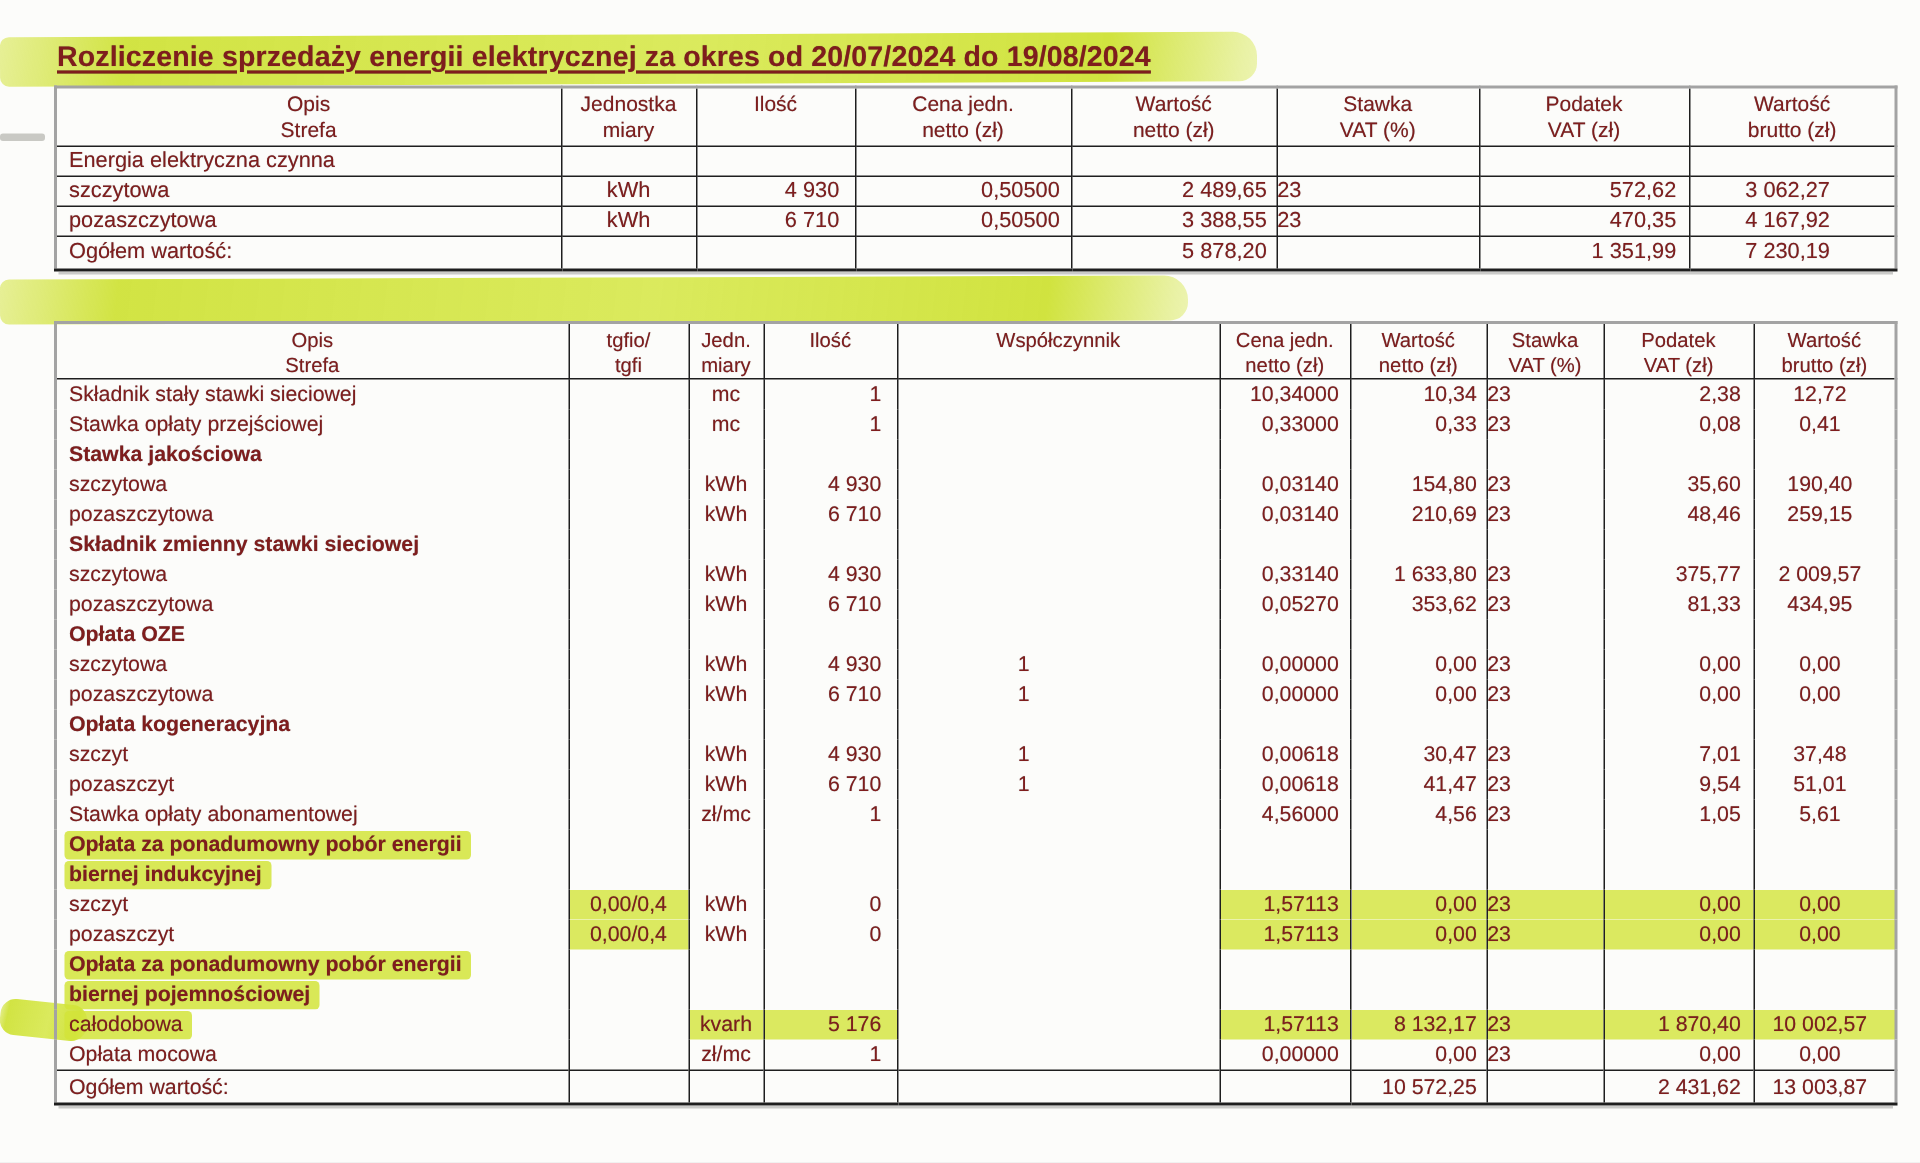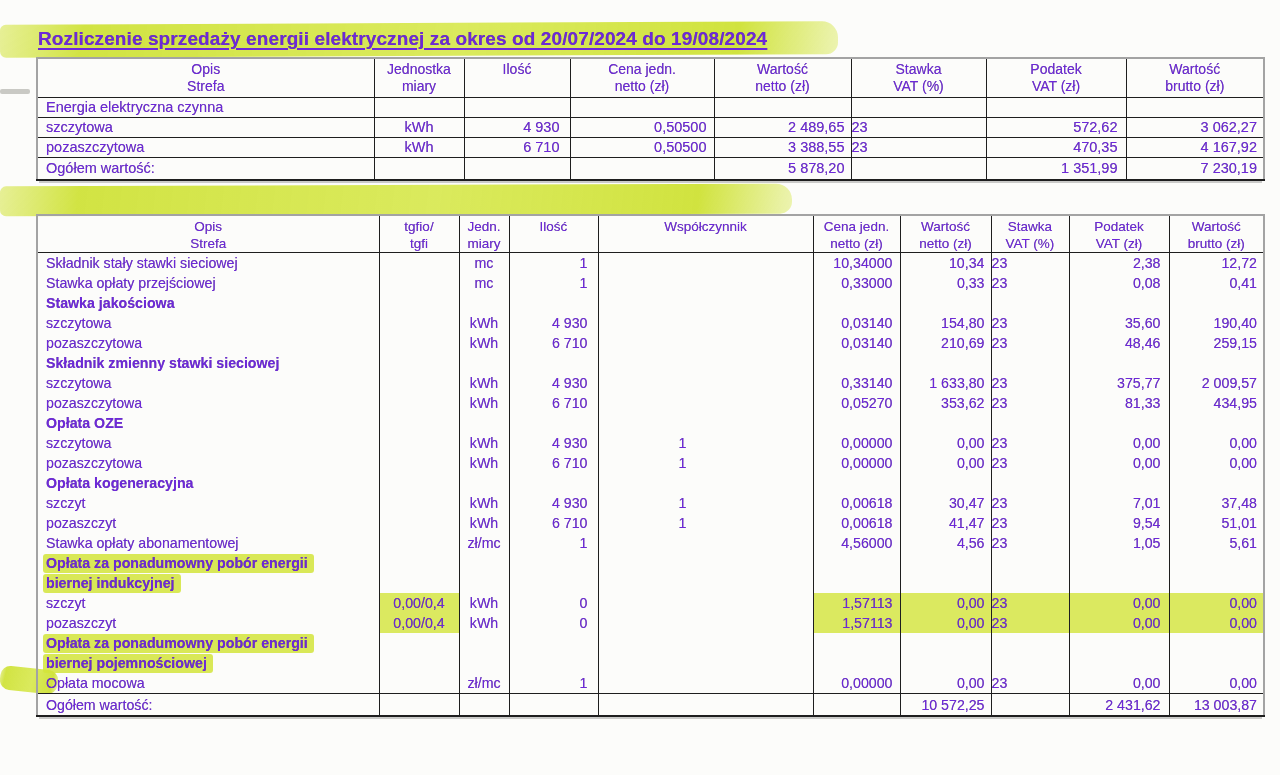--- a/index.html
+++ b/index.html
@@ -1,18 +1,18 @@
 <!DOCTYPE html>
 <html><head>
 <meta charset="utf-8">
 <style>
   html,body{margin:0;padding:0;background:#e9e9e7;}
   .page{
     position:relative;width:1280px;height:775px;background:#fcfcfa;overflow:hidden;
-    font-family:"Liberation Sans",sans-serif;color:#6d28d9;
+    font-family:"Liberation Sans",sans-serif;color:#7f1d1d;
     text-shadow:0 0 .5px rgba(10,10,10,.45);
   }
   
   .mark{position:absolute;background:linear-gradient(97deg,
       rgba(216,232,70,.55) 0%,rgba(208,228,48,.9) 10%,
       rgba(214,233,60,.82) 55%,rgba(208,228,48,.92) 88%,rgba(220,236,90,.45) 100%);
     border-radius:6px 16px 12px 6px;mix-blend-mode:multiply;}
   .mark-title1{left:0;top:23px;width:838px;height:33px;transform:rotate(-.25deg);}
   .mark-title2{left:0;top:185px;width:792px;height:30px;transform:rotate(-.2deg);}
   .mark-blob-left{left:0;top:668px;width:58px;height:24px;transform:rotate(6deg);border-radius:10px;}
@@ -43,21 +43,21 @@
   tr.sec .c-label{font-weight:bold;}
   .c-label{text-align:left;padding-left:8px;}
   .c-tg{text-align:center;}
   .c-unit{text-align:center;margin-top:12px;}
   .c-qty{text-align:right;padding-right:10px;}
   .c-coeff{text-align:left;padding-left:80px;}
   .c-price{text-align:right;padding-right:7px;}
   .c-net{text-align:right;padding-right:6px;}
   .c-vat{}
   .c-tax{text-align:right;padding-right:8px;}
-  .c-gross{text-align:right;padding-right:6px;margin-left:42px;}
+  .c-gross{text-align:center;padding-right:6px;margin-left:42px;}
   td.hl{background-color:rgba(210,228,58,.8);background-clip:padding-box;}
   .ink{background:rgba(210,228,58,.85);padding:1px 6px 2px 3px;margin-left:-3px;border-radius:3px;
        -webkit-box-decoration-break:clone;box-decoration-break:clone;}
 </style>
 </head>
 <body>
 
 <div class="page">
   <div class="mark mark-title1"></div>
   <div class="mark mark-title2"></div>
@@ -386,20 +386,32 @@
           <td class="c-unit"></td>
           <td class="c-qty"></td>
           <td class="c-coeff"></td>
           <td class="c-price"></td>
           <td class="c-net"></td>
           <td class="c-vat"></td>
           <td class="c-tax"></td>
           <td class="c-gross"></td>
         </tr>
         <tr>
+          <td class="c-label"><span class="ink">całodobowa</span></td>
+          <td class="c-tg"></td>
+          <td class="c-unit hl">kvarh</td>
+          <td class="c-qty hl">5 176</td>
+          <td class="c-coeff"></td>
+          <td class="c-price hl">1,57113</td>
+          <td class="c-net hl">8 132,17</td>
+          <td class="c-vat hl">23</td>
+          <td class="c-tax hl">1 870,40</td>
+          <td class="c-gross hl">10 002,57</td>
+        </tr>
+        <tr>
           <td class="c-label">Opłata mocowa</td>
           <td class="c-tg"></td>
           <td class="c-unit">zł/mc</td>
           <td class="c-qty">1</td>
           <td class="c-coeff"></td>
           <td class="c-price">0,00000</td>
           <td class="c-net">0,00</td>
           <td class="c-vat">23</td>
           <td class="c-tax">0,00</td>
           <td class="c-gross">0,00</td>

